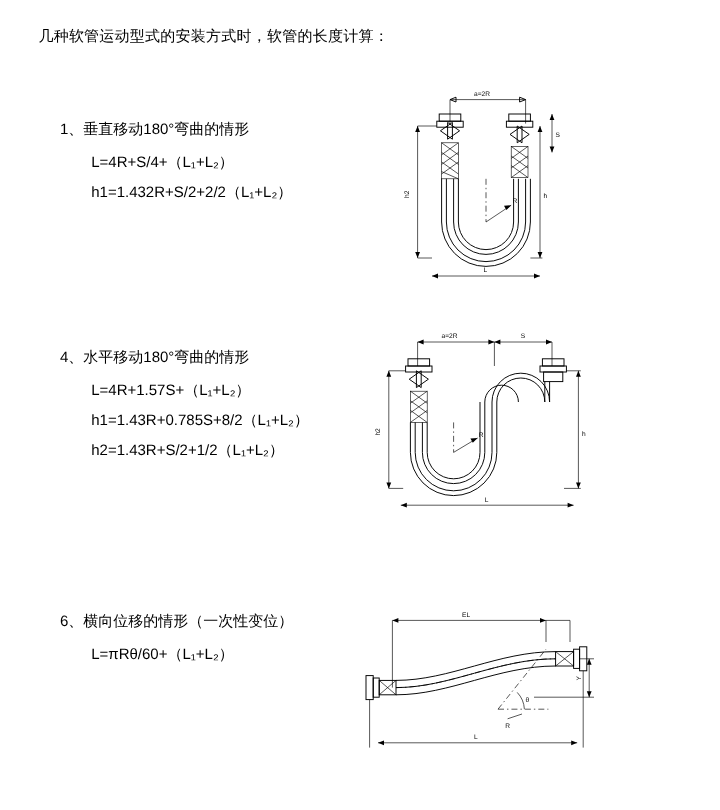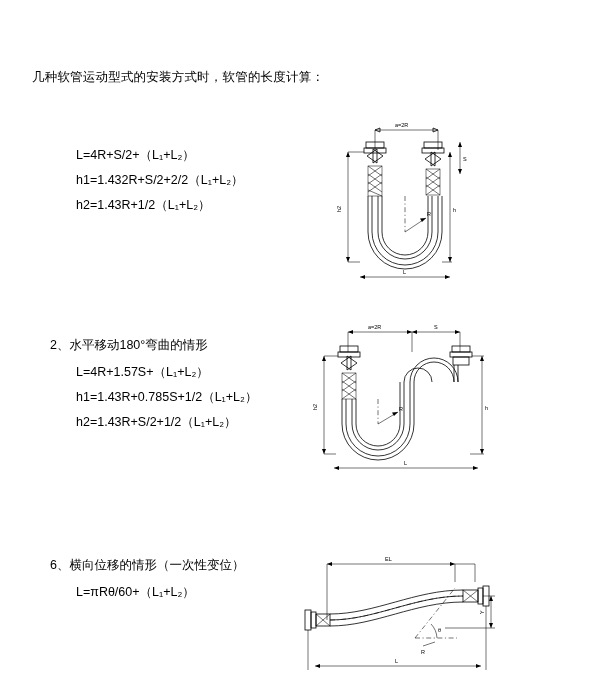--- a/index.html
+++ b/index.html
@@ -11,21 +11,20 @@
     width: 600px;
     height: 675px;
     position: relative;
     font-family: "Liberation Sans", sans-serif;
     color: #000000;
     overflow: hidden;
   }
   .page {
     position: absolute;
     inset: 0;
-    margin-top: 47px;
   }
   .heading {
     position: absolute;
     left: 32px;
     top: 22px;
     font-size: 12.5px;
     letter-spacing: 0.2px;
     white-space: nowrap;
   }
   .section {
@@ -66,23 +65,23 @@
 </style>
 </head>
 <body>
 
 <div class="page">
 
   <div class="heading">几种软管运动型式的安装方式时，软管的长度计算：</div>
 
   <div class="section sec1">
     <div class="textblock">
-      <div class="formula">L=4R+S/2+（L₁+L₂）</div>
+      <div class="sec-title">1、垂直移动180°弯曲的情形</div>
+      <div class="formula">L=4R+S/4+（L₁+L₂）</div>
       <div class="formula">h1=1.432R+S/2+2/2（L₁+L₂）</div>
-      <div class="formula">h2=1.43R+1/2（L₁+L₂）</div>
     </div>
 
     <div class="figure fig1">
       <svg width="200" height="200" viewBox="0 0 200 200">
 
         <line class="thin" x1="75" y1="18" x2="138" y2="18"></line>
         <path class="ln" d="M75 18 l5 -2 v4 z" fill="#000"></path>
         <path class="ln" d="M138 18 l-5 -2 v4 z" fill="#000"></path>
         <text class="lbl-sm" x="95" y="15">a=2R</text>
         <line class="thin" x1="75" y1="18" x2="75" y2="38"></line>
@@ -146,23 +145,23 @@
         <path d="M150 165 l-5 -2 v4 z" fill="#000"></path>
         <text class="lbl-sm" x="103" y="162">L</text>
         <line class="thin" x1="48" y1="150" x2="60" y2="150"></line>
         <line class="thin" x1="142" y1="150" x2="152" y2="150"></line>
       </svg>
     </div>
   </div>
 
   <div class="section sec2">
     <div class="textblock">
-      <div class="sec-title">2、水平移动180°弯曲的情形</div>
+      <div class="sec-title">4、水平移动180°弯曲的情形</div>
       <div class="formula">L=4R+1.57S+（L₁+L₂）</div>
-      <div class="formula">h1=1.43R+0.785S+1/2（L₁+L₂）</div>
+      <div class="formula">h1=1.43R+0.785S+8/2（L₁+L₂）</div>
       <div class="formula">h2=1.43R+S/2+1/2（L₁+L₂）</div>
     </div>
 
     <div class="figure fig2">
       <svg width="200" height="180" viewBox="0 0 200 180">
 
         <line class="thin" x1="48" y1="20" x2="112" y2="20"></line>
         <path d="M48 20 l5 -2 v4 z" fill="#000"></path>
         <path d="M112 20 l-5 -2 v4 z" fill="#000"></path>
         <text class="lbl-sm" x="68" y="17">a=2R</text>

